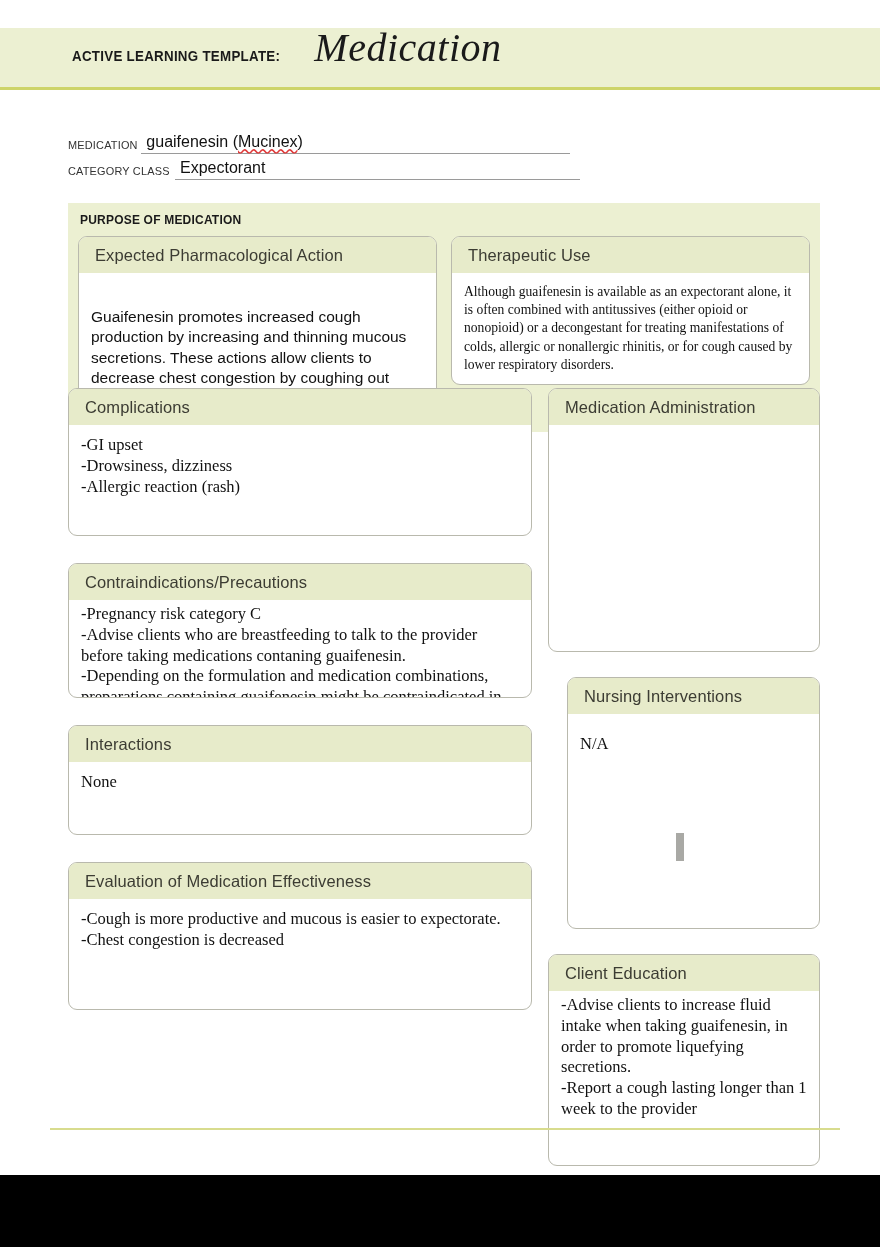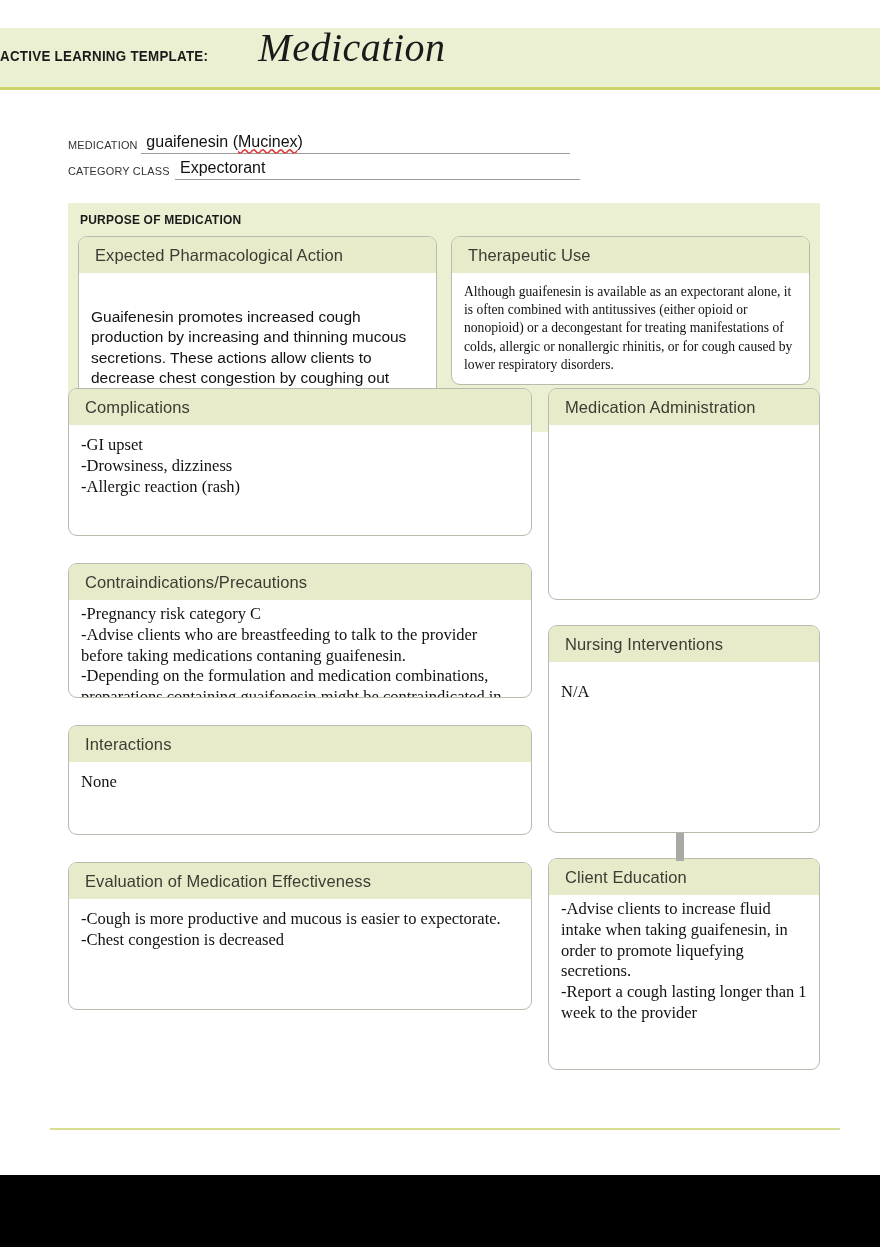--- a/index.html
+++ b/index.html
@@ -22,21 +22,21 @@
     width: 880px;
     height: 62px;
     background: #ecf0d2;
     border-bottom: 3px solid #cdd469;
     box-sizing: border-box;
   }
   .header-inner {
     display: flex;
     align-items: baseline;
     height: 100%;
-    gap: 16px;
+    padding-left: 72px;
   }
   .header-kicker {
     font-family: "Liberation Sans", sans-serif;
     font-size: 14.5px;
     font-weight: bold;
     letter-spacing: 0.3px;
     color: #1a1a1a;
     transform: scaleX(0.92);
     transform-origin: left center;
     white-space: nowrap;
@@ -170,22 +170,22 @@
     position: absolute;
     left: 480px; top: 0;
     width: 272px;
   }
 
   .b-complications   { height: 148px; }
   .b-contra          { margin-top: 27px; height: 135px; }
   .b-interactions    { margin-top: 27px; height: 110px; }
   .b-evaluation      { margin-top: 27px; height: 148px; }
 
-  .b-medadmin        { height: 212px; }
-  .b-nursing         { margin-top: 25px; height: 208px; }
+  .b-medadmin        { height: 264px; }
+  .b-nursing         { margin-top: 25px; height: 252px; margin-left: 19px; }
   .b-clienteducation { margin-top: 25px; height: 212px; }
 
   .connector {
     position: absolute;
     left: 608px;
     top: 445px;
     width: 8px;
     height: 28px;
     background: #a9a9a5;
   }

